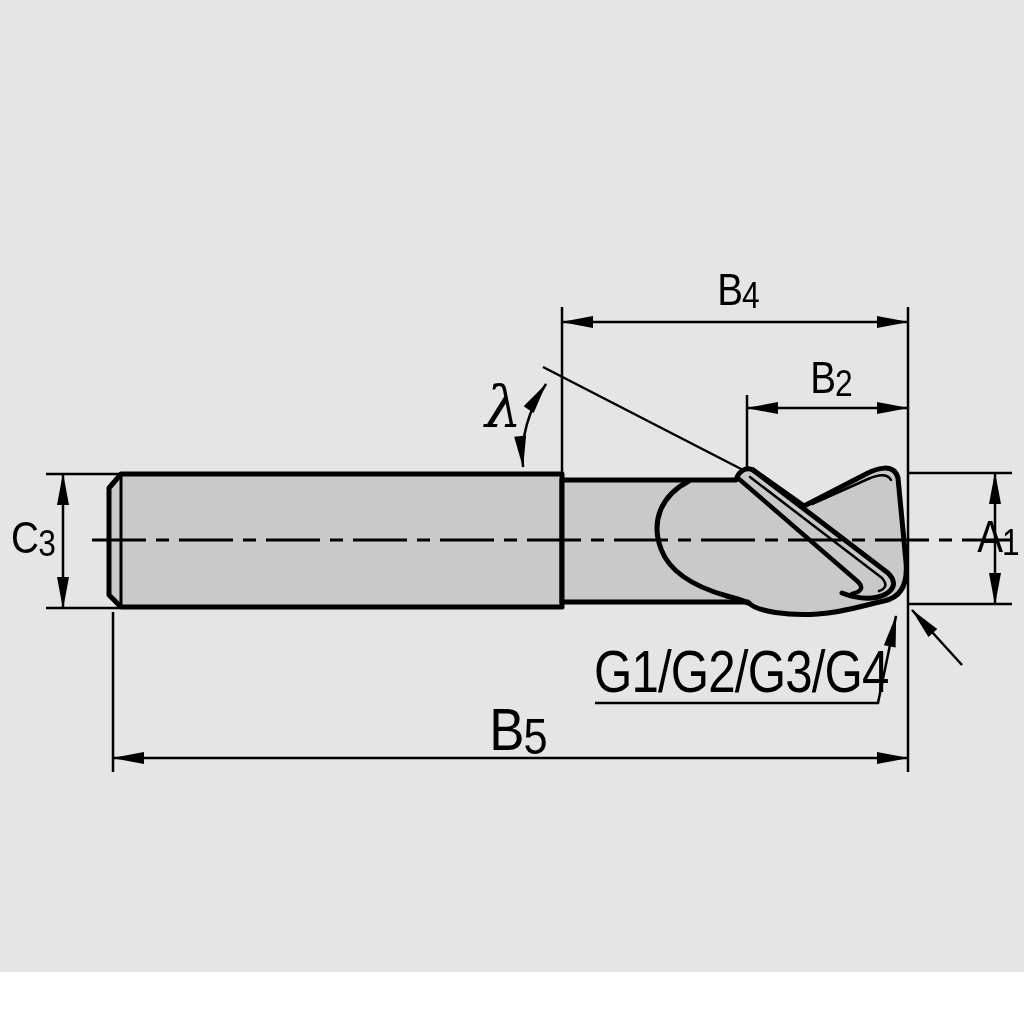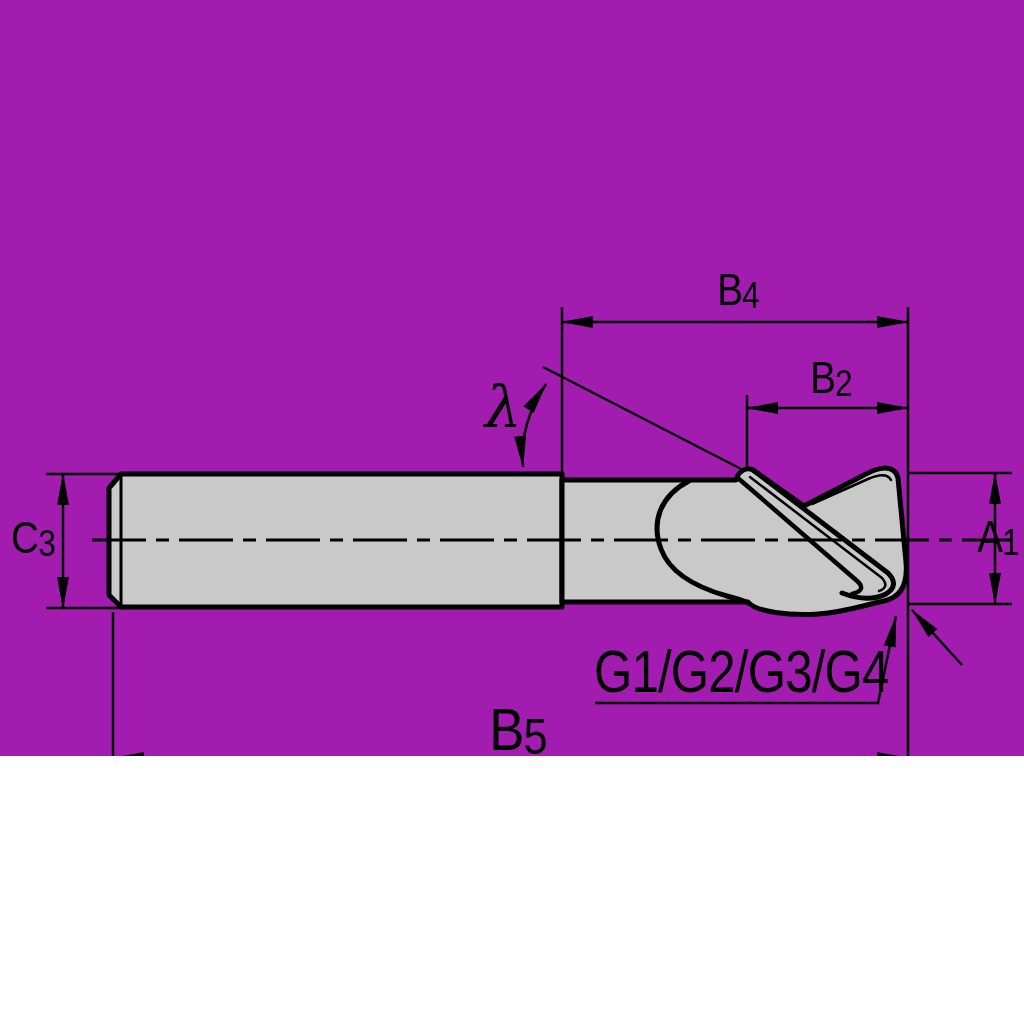--- a/index.html
+++ b/index.html
@@ -1,19 +1,19 @@
 <!DOCTYPE html>
 <html><head>
 <meta charset="utf-8">
 <style>
   html,body{margin:0;padding:0;background:#fff;}
   #canvas{
     position:relative;
-    width:1024px;height:756px;
-    background:#a21caf;
+    width:1024px;height:972px;
+    background:#e5e5e5;
     overflow:hidden;
     font-family:"Liberation Sans", sans-serif;
     text-decoration:underline;
   }
   #drawing-svg{position:absolute;left:0;top:0;}
   .dim-label{
     position:absolute;
     color:#000;
     font-family:"Liberation Sans", sans-serif;
     font-weight:400;

